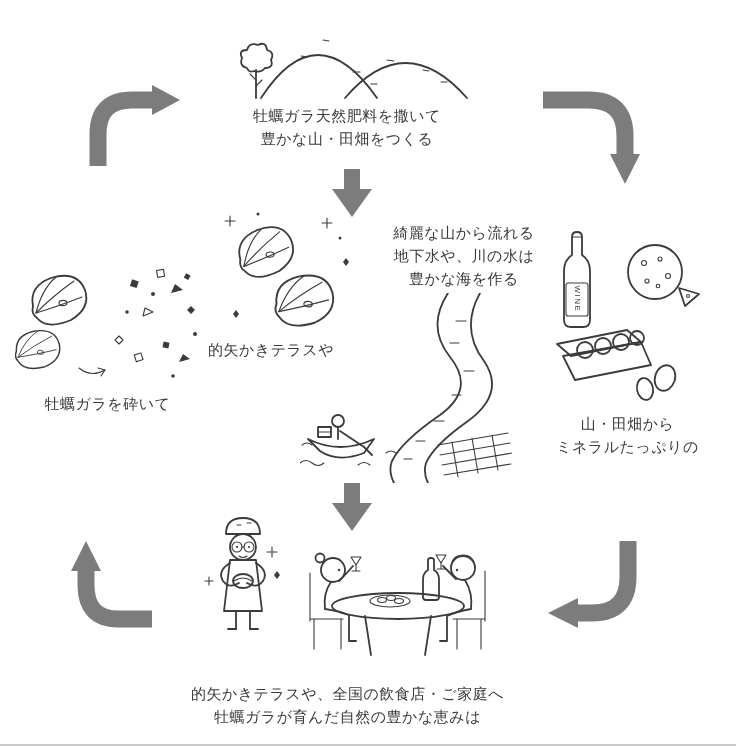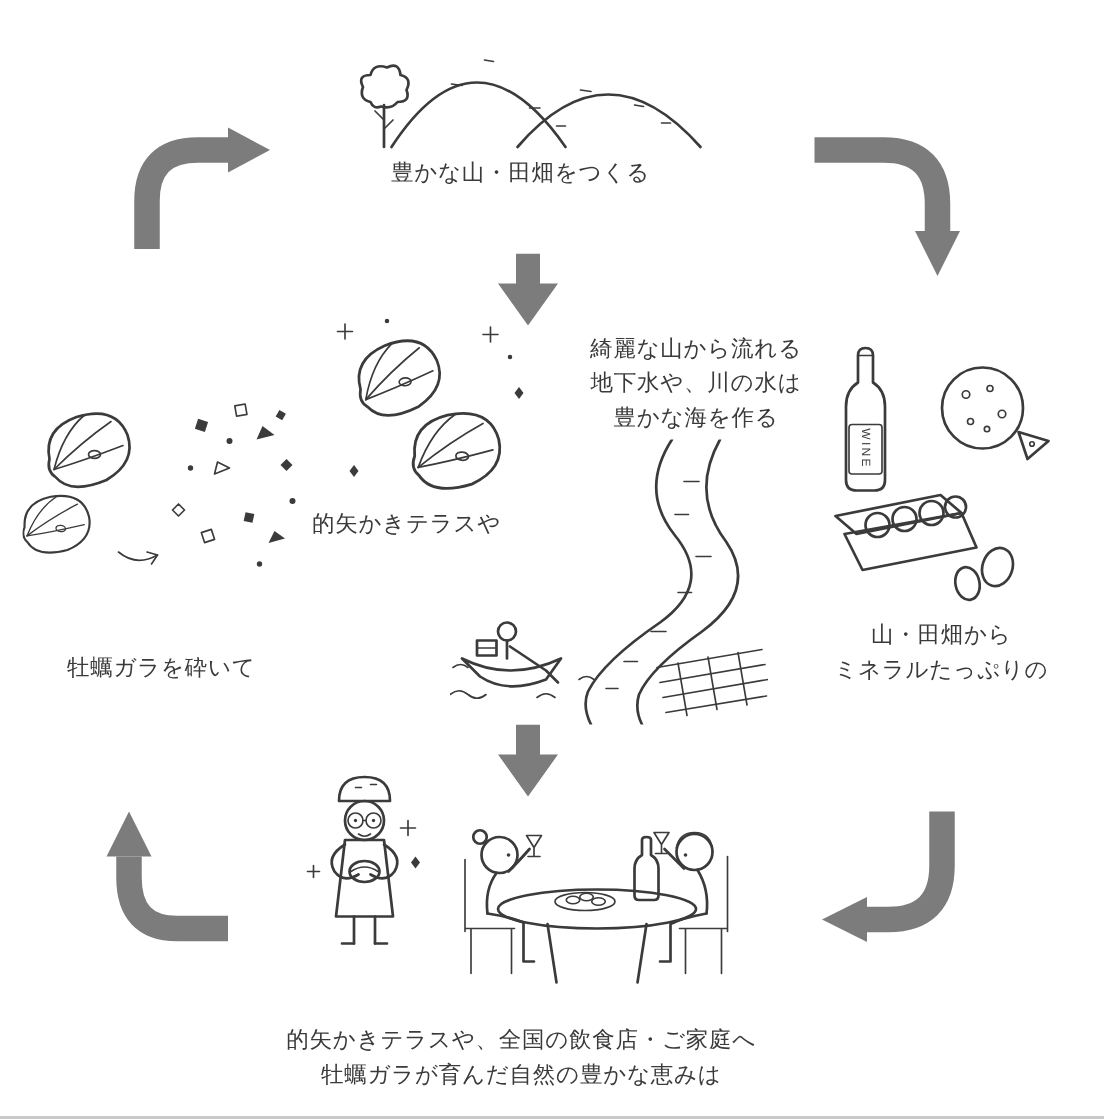--- a/index.html
+++ b/index.html
@@ -53,20 +53,21 @@
       <path class="thin" d="M88 32 l6 1"></path>
       <path class="thin" d="M118 64 l7 0"></path>
       <path class="thin" d="M152 52 l7 1"></path>
       <path class="thin" d="M188 62 l6 1"></path>
       <path class="thin" d="M206 74 l6 0"></path>
       <path class="thin" d="M136 76 l6 0"></path>
     </g>
   </svg>
 
   <div class="label" style="left:197px;top:104px;width:300px;">
+    <span>牡蠣ガラ天然肥料を撒いて</span>
     <span>豊かな山・田畑をつくる</span>
   </div>
 
   <svg class="abs cycle-arrow" style="left:82px;top:84px;" width="108" height="82" viewBox="0 0 108 82">
     <path d="M16 82 L16 50 Q16 16 50 16 L70 16"></path>
     <polygon points="70,1 70,31 98,16"></polygon>
   </svg>
 
   <svg class="abs cycle-arrow" style="left:541px;top:84px;" width="100" height="102" viewBox="0 0 100 102">
     <path d="M2 16 L48 16 Q84 16 84 52 L84 70"></path>
@@ -227,21 +228,21 @@
       <rect class="thin" x="120" y="104" width="7" height="7" transform="rotate(-18 123 107)"></rect>
       <rect class="fill" x="148" y="92" width="6" height="6" transform="rotate(12 151 95)"></rect>
       <polygon class="fill" points="168,104 175,109 164,112"></polygon>
       <circle class="fill" cx="180" cy="84" r="2"></circle>
       <circle class="fill" cx="158" cy="126" r="1.8"></circle>
       <polygon class="thin" points="104,86 108,90 104,94 100,90"></polygon>
       <rect class="fill" x="170" y="24" width="5" height="5" transform="rotate(30 172 26)"></rect>
     </g>
   </svg>
 
-  <div class="label" style="left:0px;top:434px;width:215px;">
+  <div class="label" style="left:0px;top:392px;width:215px;">
     <span>牡蠣ガラを砕いて</span>
   </div>
 
   <svg class="abs art" style="left:193px;top:513px;" width="315" height="162" viewBox="0 0 315 162">
     <g>
       <path d="M33 21 Q33 5 50 5 Q67 5 67 21 Z"></path>
       <path class="thin" d="M44 12 l4 0 M54 10 l4 0"></path>
       <circle cx="50" cy="34" r="13"></circle>
       <circle class="thin" cx="44" cy="34" r="5"></circle>
       <circle class="thin" cx="56" cy="34" r="5"></circle>

